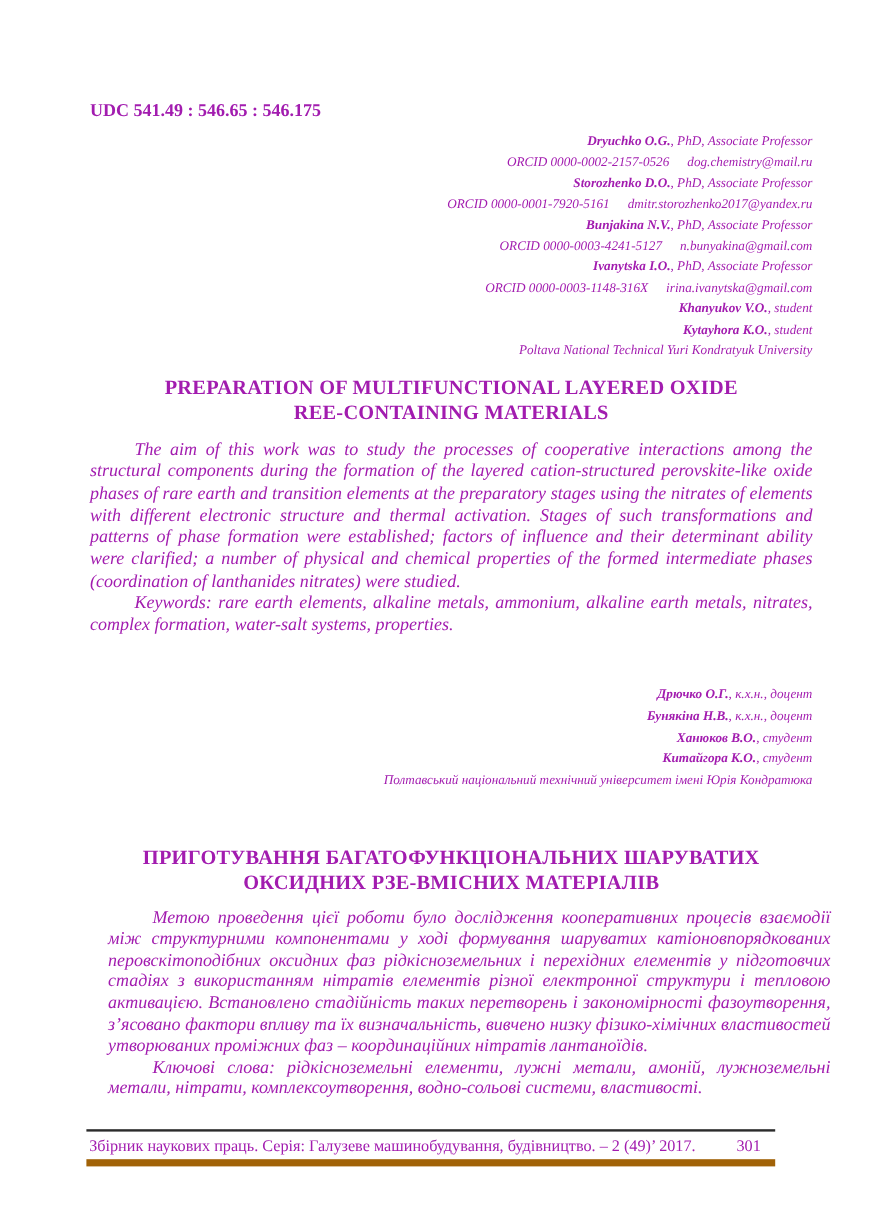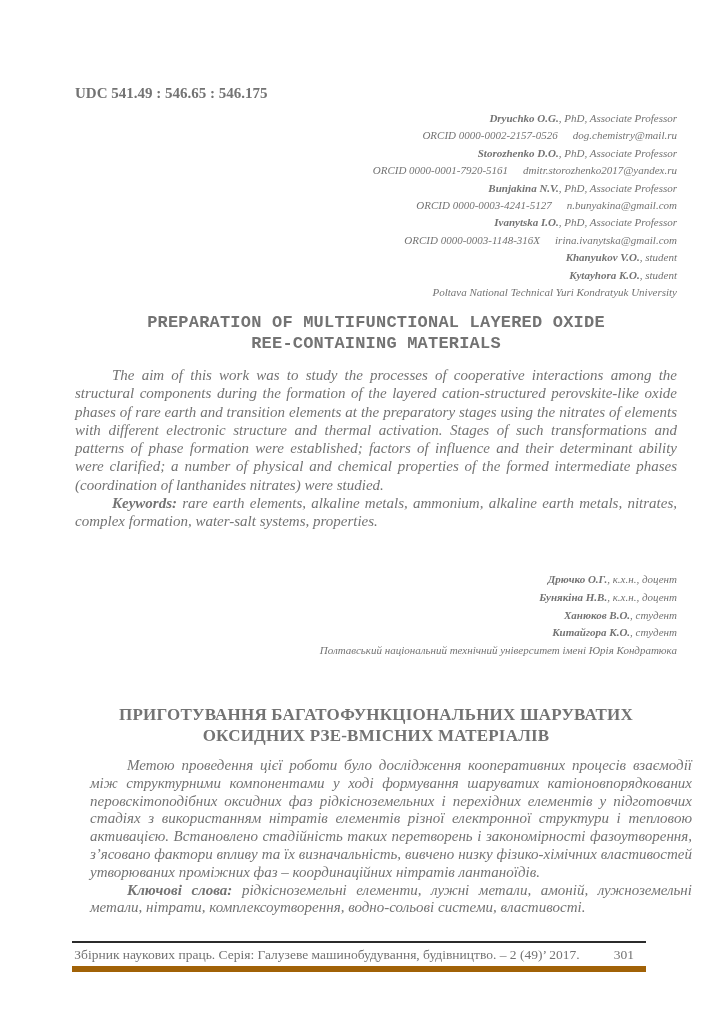--- a/index.html
+++ b/index.html
@@ -2,21 +2,21 @@
 <html><head>
 <meta charset="utf-8">
 <style>
   html, body { margin: 0; padding: 0; background: #ffffff; }
   .page {
     position: relative;
     width: 724px;
     height: 1024px;
     background: #ffffff;
     font-family: "Liberation Serif", "DejaVu Serif", serif;
-    color: #737373;
+    color: #a21caf;
     overflow: hidden;
   }
   .block { position: absolute; left: 75px; width: 602px; }
 
   #udc { top: 85px; font-weight: bold; font-size: 15px; }
 
   .authors {
     font-style: italic;
     font-size: 11px;
     text-align: right;
@@ -26,32 +26,32 @@
   .au-name { font-weight: bold; }
   .email { margin-left: 15px; }
 
   .main-title {
     text-align: center;
     font-weight: bold;
     font-size: 17px;
     line-height: 20.5px;
     letter-spacing: 0.2px;
   }
-  #title-en { top: 313px; font-family: Liberation Mono, monospace; }
+  #title-en { top: 313px; }
   #title-ua { top: 705px; }
 
   .abstract {
     font-style: italic;
     font-size: 15px;
     text-align: justify;
   }
   #abstract-en { top: 366px; line-height: 18.3px; }
   #abstract-ua { top: 757px; line-height: 17.8px; margin-left: 15px; }
   .abstract p { margin: 0; text-indent: 37px; }
-  .kw-label { font-weight: bold; }
+  .kw-label { font-weight: normal; }
 
   #footer {
     position: absolute;
     left: 72px;
     top: 941px;
     width: 574px;
     border-top: 2px solid #2b2b2b;
     border-bottom: 6px solid #a16207;
     box-sizing: border-box;
     height: 31px;

